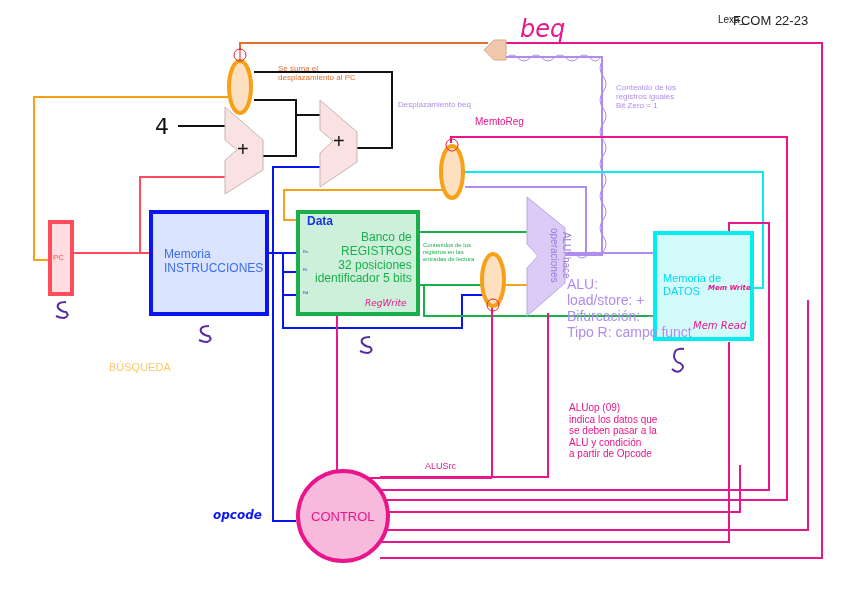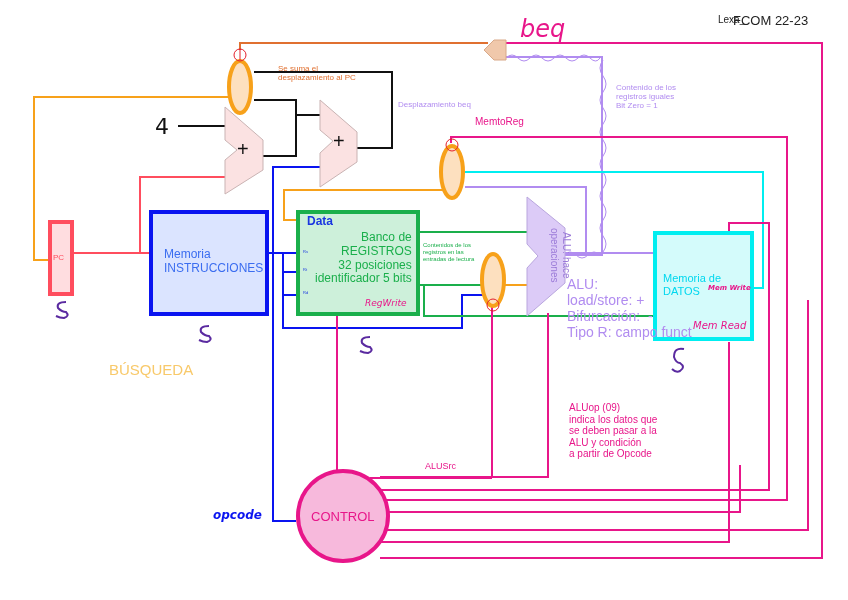--- a/index.html
+++ b/index.html
@@ -132,21 +132,21 @@
 <div class="txt" style="left:567px;top:276px;font-size:14px;color:#b18cf0;">ALU:
 load/store: +
 Bifurcación:  -
 Tipo R: campo funct</div>
 
 <div class="txt" style="left:663px;top:272px;font-size:11px;color:#00d8ef;">Memoria de
 DATOS</div>
 <div class="txt hand" style="left:708px;top:236px;font-size:7px;font-weight:bold;color:#e8168a;margin-top:48px;">Mem Write</div>
 <div class="txt hand" style="left:693px;top:320px;font-size:10px;color:#e8168a;">Mem Read</div>
 
-<div class="txt" style="left:109px;top:361px;font-size:15px;color:#f8c96a;">BÚSQUEDA</div>
+<div class="txt" style="left:109px;top:361px;font-size:11px;color:#f8c96a;">BÚSQUEDA</div>
 
 <div class="txt" style="left:569px;top:402px;font-size:10px;color:#e8168a;">ALUop (09)
 indica los datos que
 se deben pasar a la
 ALU y condición
 a partir de Opcode</div>
 <div class="txt" style="left:425px;top:461px;font-size:9px;color:#e8168a;">ALUSrc</div>
 
 <div class="txt hand" style="left:213px;top:509px;font-size:12px;font-weight:bold;color:#0a14f0;">opcode</div>
 <div class="txt" style="left:311px;top:510px;font-size:13px;color:#e8168a;">CONTROL</div>

